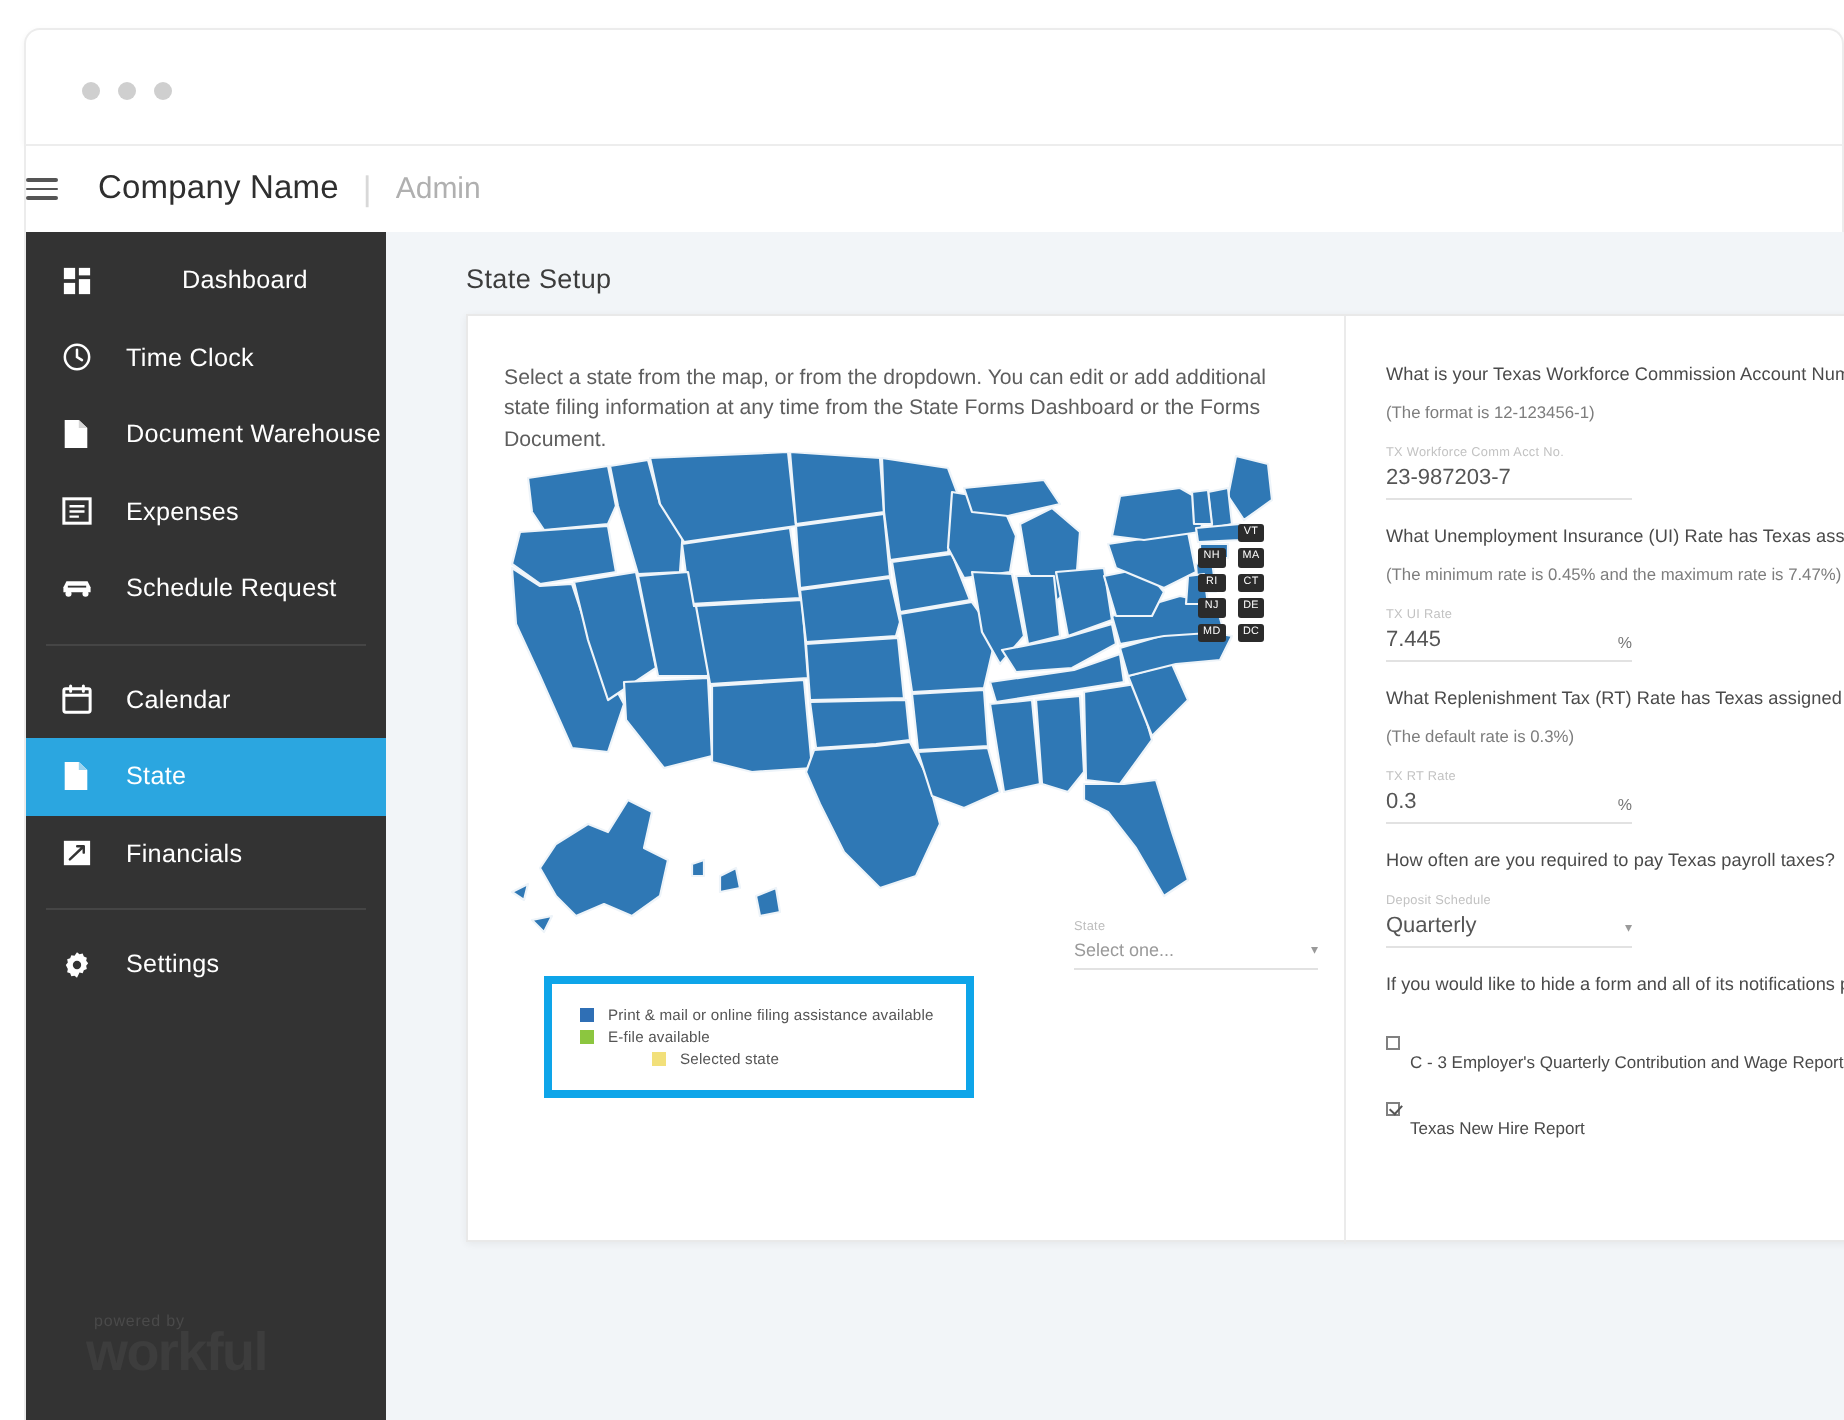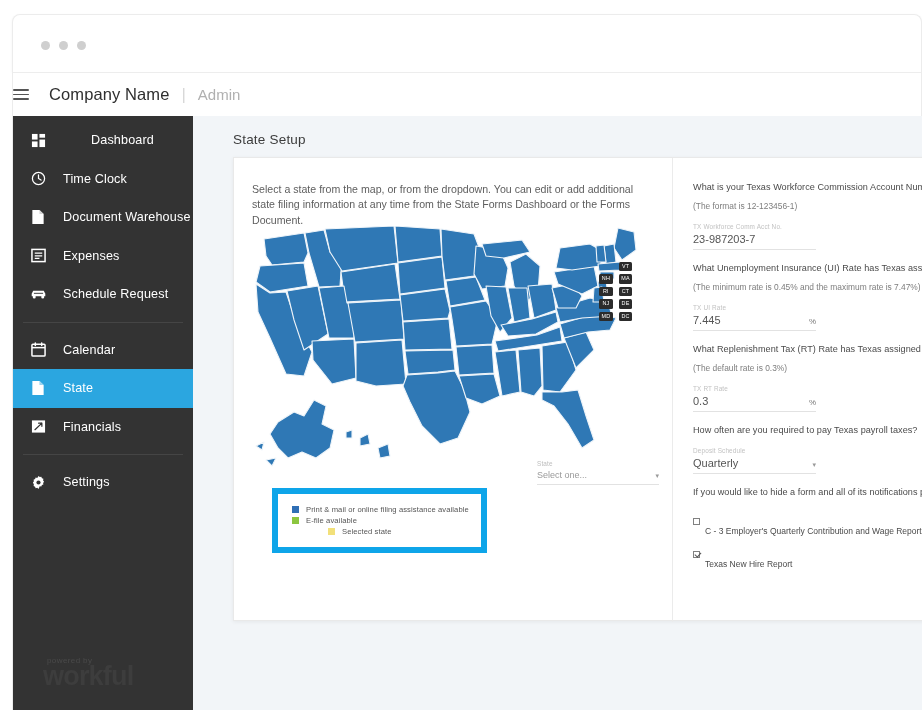--- a/index.html
+++ b/index.html
@@ -193,21 +193,21 @@
     cursor: pointer;
     letter-spacing: .2px;
   }
   .chip.blank { background: transparent; cursor: default; }
 
   
   .legend {
     position: absolute;
     left: 38px; top: 330px;
     width: 215px;
-    border: 6px solid #0ea5e9;
+    border: 4px solid #0ea5e9;
     background: #fff;
     padding: 11px 12px 11px 14px;
   }
   .legend-row { display: flex; align-items: center; margin-bottom: 2px; }
   .legend-row:last-child { margin-bottom: 0; margin-left: 36px; }
   .swatch { width: 7px; height: 7px; flex: 0 0 7px; margin-right: 7px; }
   .legend-text { font-size: 7.6px; color: #555; letter-spacing: .1px; }
 
   
   .state-select {

